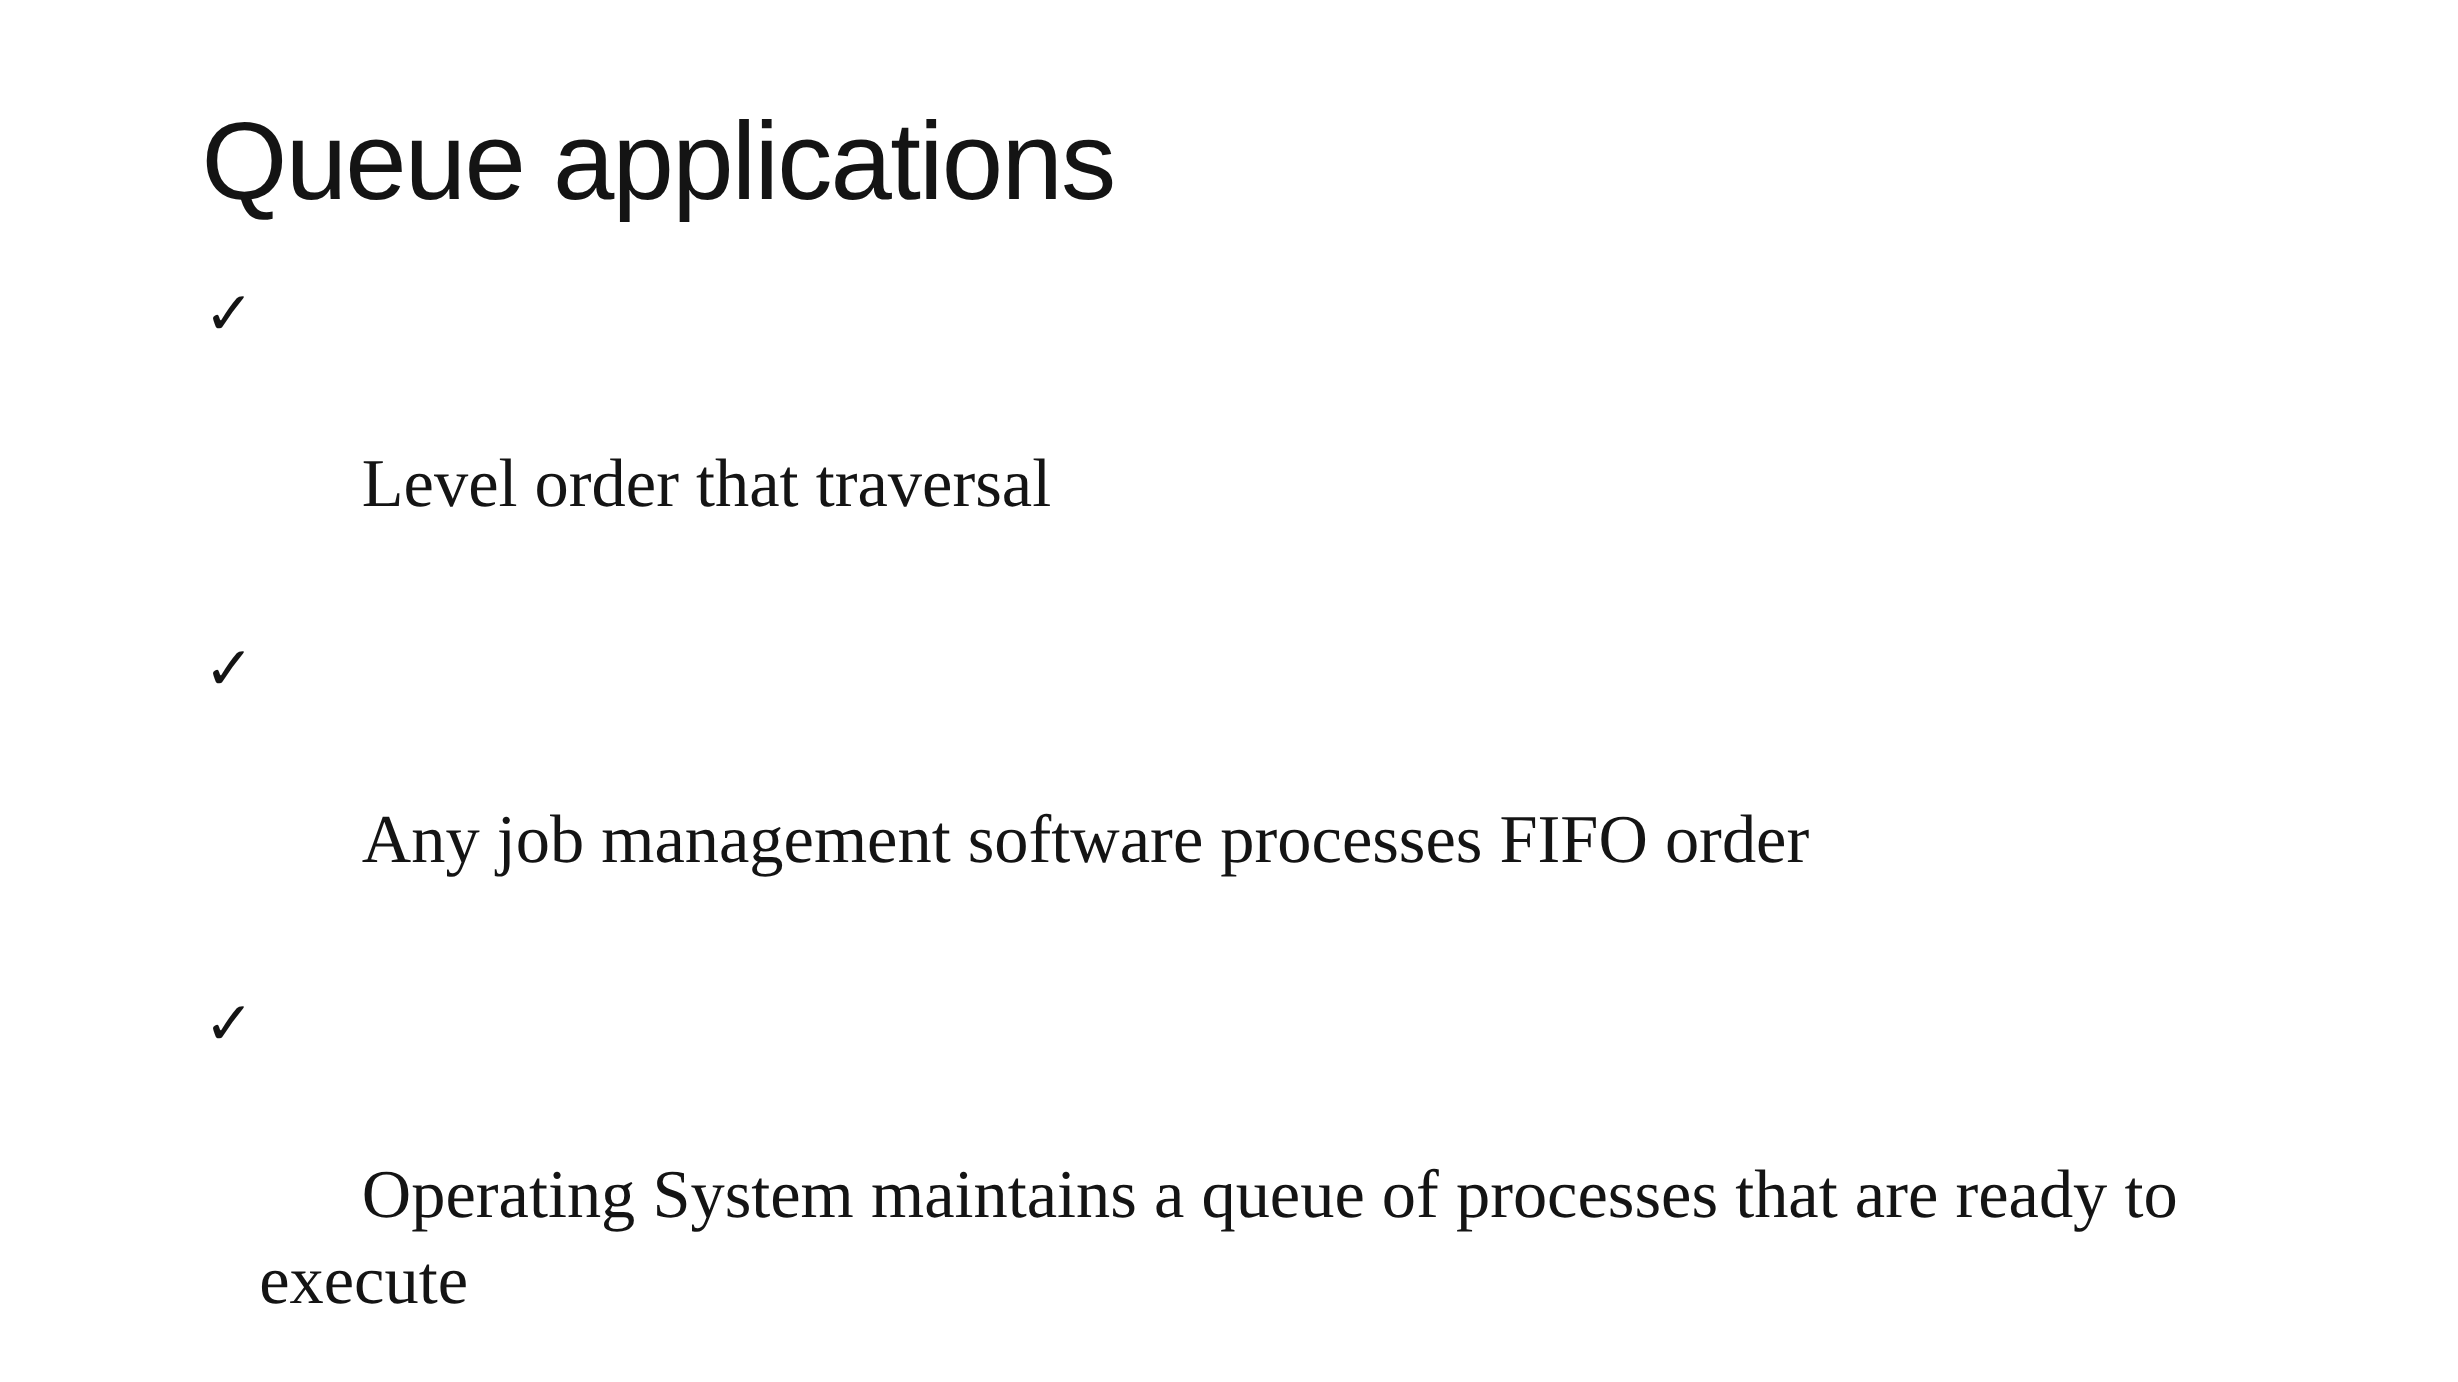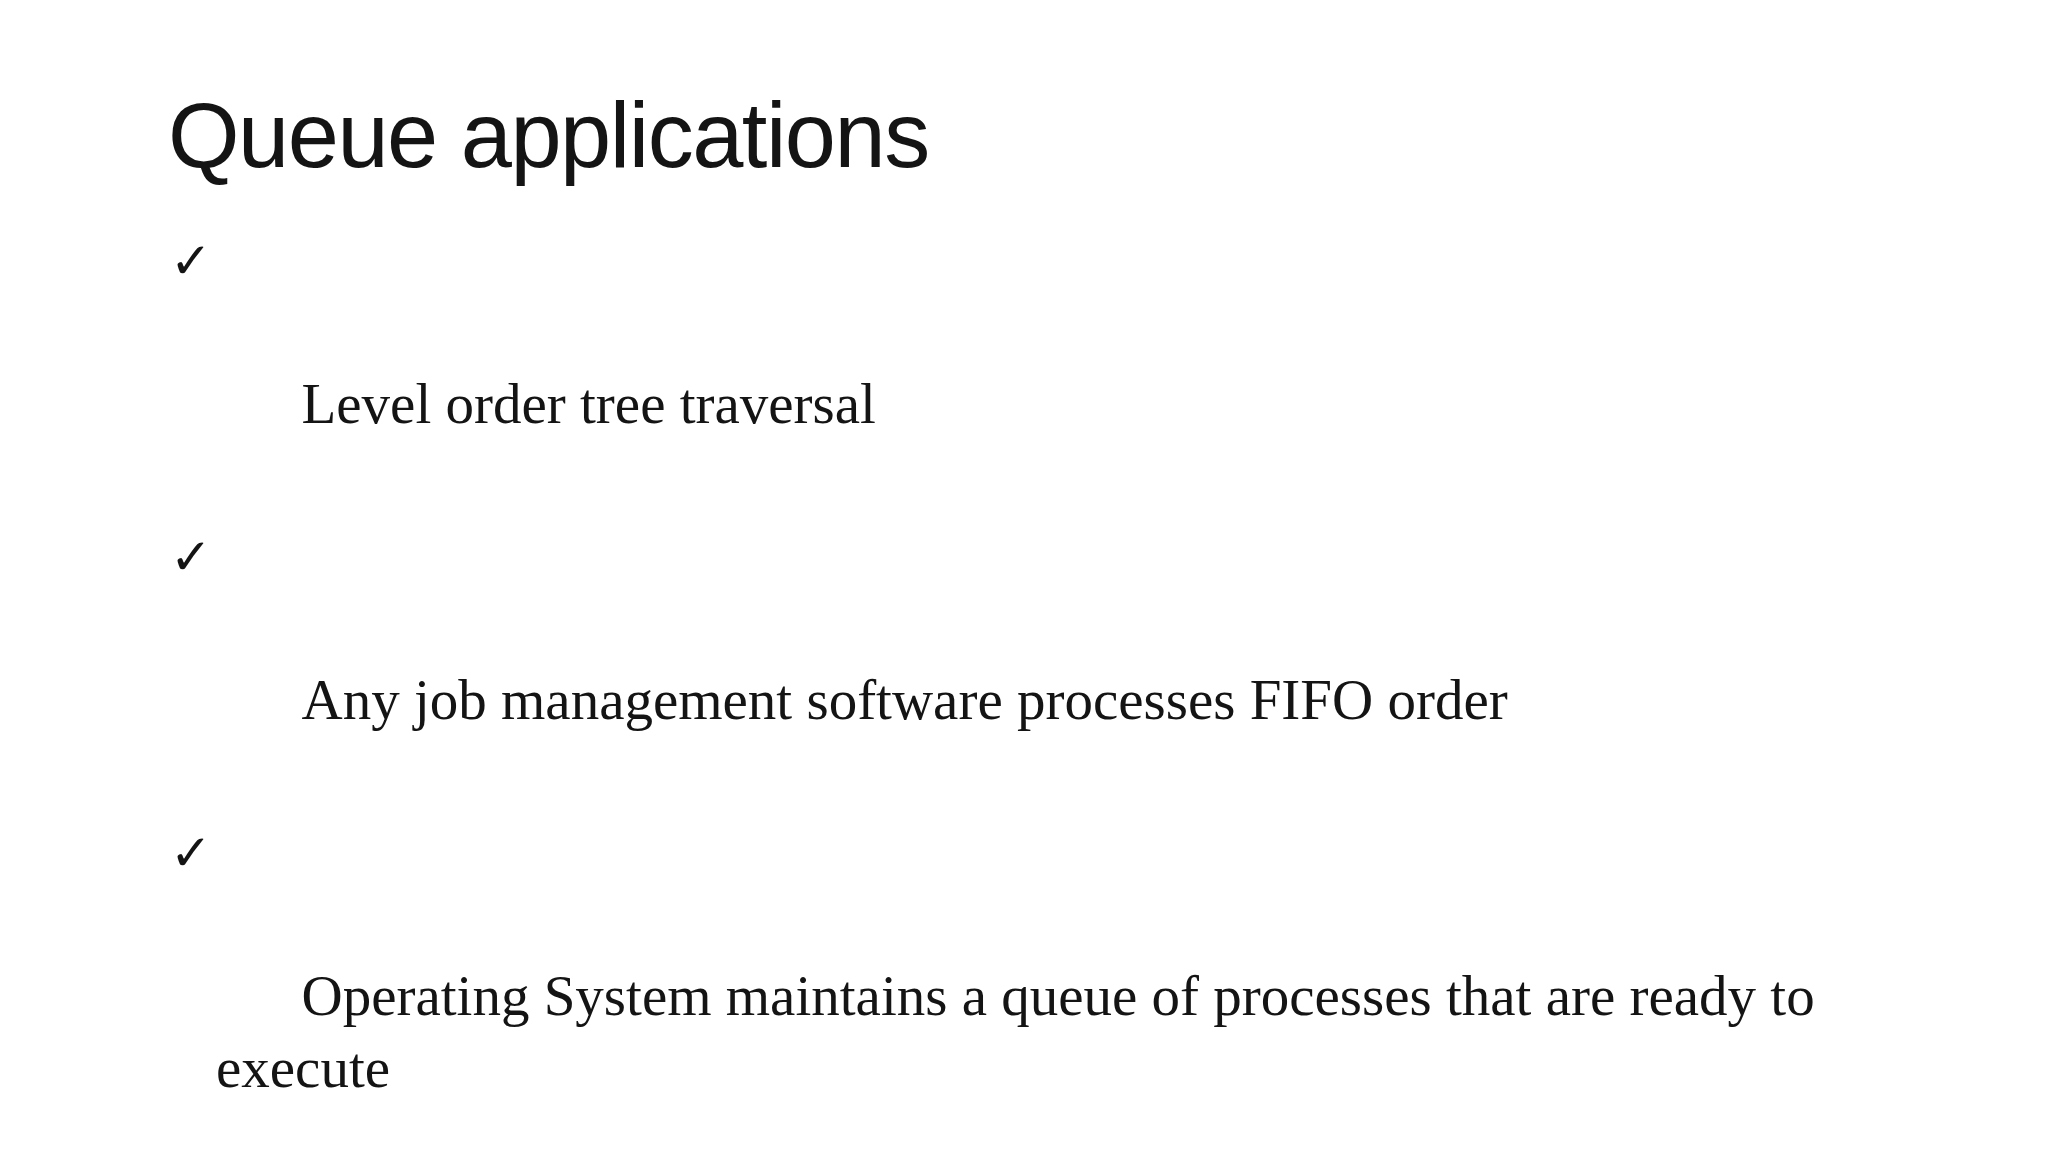--- a/index.html
+++ b/index.html
@@ -63,21 +63,21 @@
 </head>
 <body>
 
 <div class="slide">
 
   <h1 class="slide-title">Queue applications</h1>
 
   <ul class="bullet-list">
     <li>
       <span class="check">✓</span>
-      <span>Level order tree traversal</span>
+      <span>Level order that traversal</span>
     </li>
     <li>
       <span class="check">✓</span>
       <span>Any job management software processes FIFO order</span>
     </li>
     <li>
       <span class="check">✓</span>
       <span>Operating System maintains a queue of processes that are ready to
 execute</span>
     </li>

